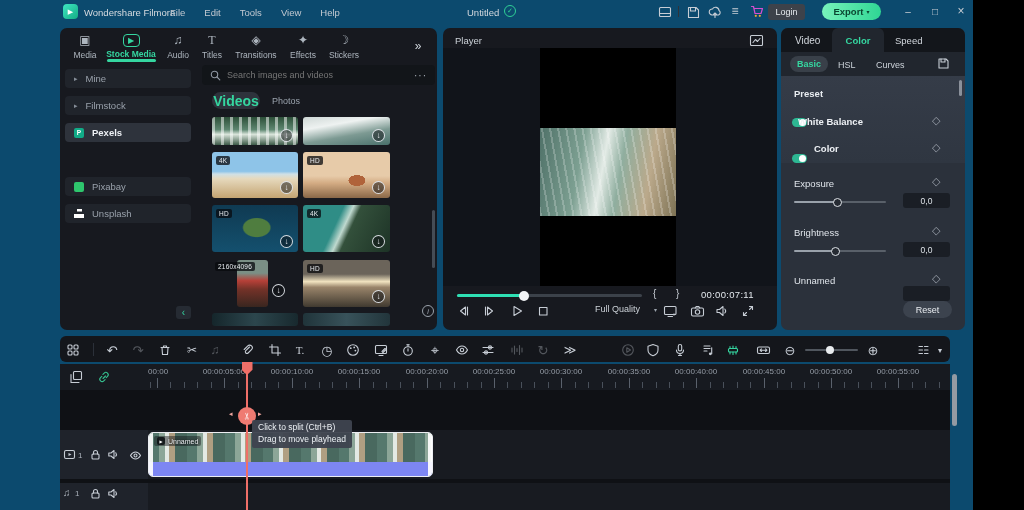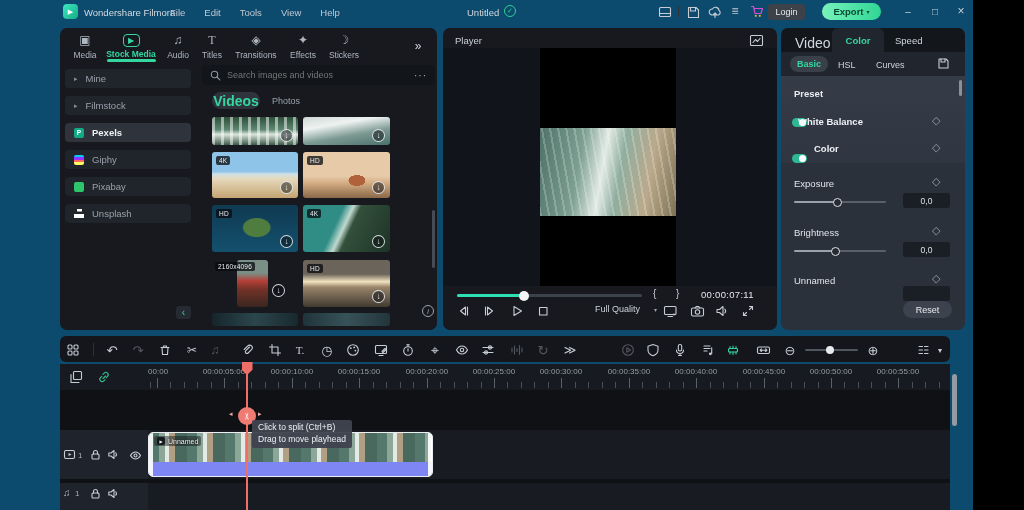--- a/index.html
+++ b/index.html
@@ -161,24 +161,20 @@
     <div class="src" style="top:68px">
       <span style="font-size:7px;color:#858d97">▸</span>
       <span>Filmstock</span>
     </div>
     <div class="src" style="top:95px;background:#2e333c;color:#eef1f5;font-weight:bold">
       <span class="fc" style="width:10px;height:10px;border-radius:2px;background:#11ab87;color:#fff;font-size:6.5px;font-weight:bold">
         <span>P</span>
           </span>
       <span>Pexels</span>
     </div>
-    <div class="src" style="top:122px">
-      <span style="width:10px;height:10px;border-radius:2px;background:linear-gradient(180deg,#0cf 0 25%,#93f 25% 50%,#f66 50% 75%,#ff6 75%)"></span>
-      <span>Giphy</span>
-    </div>
     <div class="src" style="top:176px">
       <span style="width:10px;height:9px;background:linear-gradient(#fff,#fff) 2.5px 0/5px 2.5px no-repeat,linear-gradient(#fff,#fff) 0 4.5px/10px 4.5px no-repeat"></span>
       <span>Unsplash</span>
     </div>
     <div class="src" style="top:149px">
       <span class="fc" style="width:10px;height:10px;border-radius:2px;background:#2ec66d"></span>
       <span>Pixabay</span>
     </div>
     <div class="a fc" style="left:116px;top:278px;width:15px;height:13px;background:#262b33;border-radius:3px;color:#35d6a0;font-size:10px">‹</div>
 
@@ -309,21 +305,21 @@
             <path class="sv" d="M8.5 2.5h3v3M5.5 11.5h-3v-3M11.5 2.5 8.5 5.5M2.5 11.5 5.5 8.5"></path>
           </svg>
         </div>
   </div>
 
   <div class="panel" style="left:781px;top:28px;width:184px;height:302px;background:#2b313b">
     <div class="a" style="left:0;top:0;width:184px;height:24px;background:#13161b"></div>
     <div class="a fc" style="left:51px;top:0;width:52px;height:24px;background:#21262e;border-radius:6px 6px 0 0">
       <span style="color:#35d6a0;font-size:9.5px;font-weight:bold">Color</span>
     </div>
-    <span class="a" style="left:14px;top:7px;font-size:14px;color:#d2d7dd">Video</span>
+    <span class="a" style="left:14px;top:7px;font-size:10px;color:#d2d7dd">Video</span>
     <span class="a" style="left:114px;top:7px;font-size:9.5px;color:#d2d7dd">Speed</span>
     <div class="a" style="left:0;top:24px;width:184px;height:24px;background:#21262e"></div>
     <div class="a fc" style="left:9px;top:28px;width:38px;height:16px;background:#394049;border-radius:9px">
       <span style="color:#35d6a0;font-size:9px;font-weight:bold">Basic</span>
     </div>
     <span class="a" style="left:57px;top:32px;font-size:9px;color:#ccd2d9">HSL</span>
     <span class="a" style="left:95px;top:32px;font-size:9px;color:#ccd2d9">Curves</span>
     <div class="a" style="left:156px;top:29px">
       <svg width="13" height="13">
             <path class="sv" d="M2 2h7l2 2v7H2z"></path>

